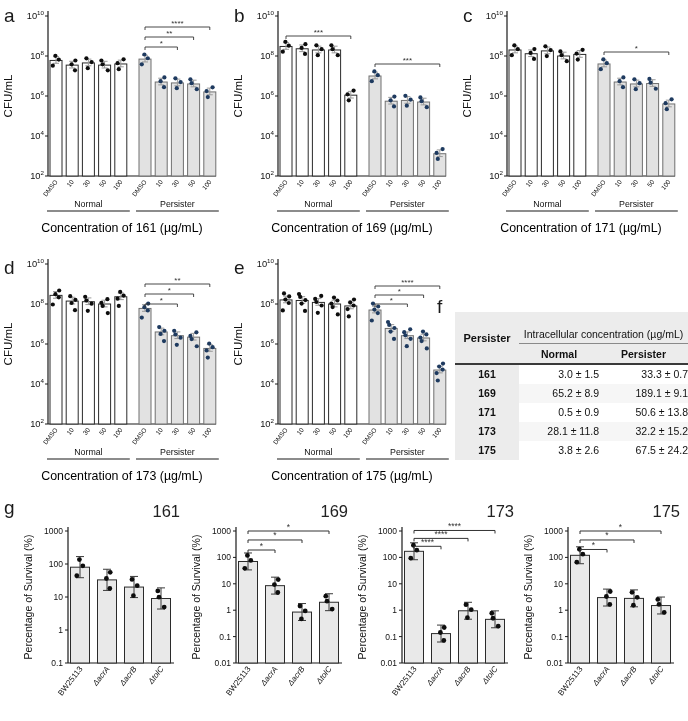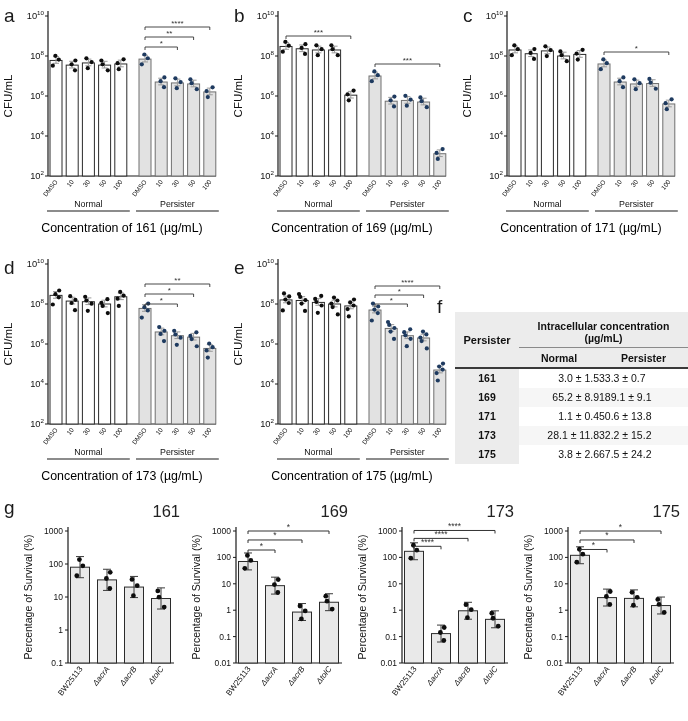--- a/index.html
+++ b/index.html
@@ -6,30 +6,30 @@
   body{font-family:"Liberation Sans","DejaVu Sans",sans-serif;color:#111;}
   .fig{position:relative;width:688px;height:721px;background:#fff;overflow:hidden;}
   .panel{position:absolute;}
   .plabel{position:absolute;font-size:19px;font-weight:500;color:#1a1a1a;line-height:1;}
   svg{font-family:"Liberation Sans","DejaVu Sans",sans-serif;display:block;}
   
   .tbl{position:absolute;left:455px;top:312px;width:233px;font-size:10.5px;color:#111;}
   .thead{display:flex;background:#ececec;border-bottom:2px solid #3a3a3a;}
   .th-comp{width:64px;display:flex;align-items:center;justify-content:center;font-weight:bold;font-size:11px;}
   .th-right{width:169px;}
-  .th-group{text-align:center;font-weight:bold;border-bottom:1px solid #8a8a8a;padding:8px 0 3px;font-size:10.5px;}
+  .th-group{text-align:center;font-weight:normal;border-bottom:1px solid #8a8a8a;padding:16px 0 3px;font-size:10.5px;}
   .th-sub{display:flex;font-weight:bold;}
   .th-sub span{text-align:center;padding:4px 0 3px;}
   .th-sub .sn{width:80px;}
   .th-sub .sp{width:89px;}
   .trow{display:flex;height:19px;line-height:19px;}
   .trow:nth-child(even){background:#f6f6f6;}
   .tc-comp{width:64px;background:#ececec;font-weight:bold;text-align:center;}
   .tc-n{width:80px;text-align:right;}
-  .tc-p{width:89px;text-align:left;}
+  .tc-p{width:89px;text-align:right;}
 </style>
 </head>
 <body>
 
 <div class="fig">
 
   <span class="plabel" style="left:4px;top:6px">a</span>
   <span class="plabel" style="left:234px;top:6px">b</span>
   <span class="plabel" style="left:463px;top:6px">c</span>
   <span class="plabel" style="left:4px;top:258px">d</span>
@@ -643,21 +643,21 @@
           <div class="tc-n">3.0 ± 1.5</div>
           <div class="tc-p">33.3 ± 0.7</div>
         </div>
         <div class="trow">
           <div class="tc-comp">169</div>
           <div class="tc-n">65.2 ± 8.9</div>
           <div class="tc-p">189.1 ± 9.1</div>
         </div>
         <div class="trow">
           <div class="tc-comp">171</div>
-          <div class="tc-n">1.1 ± 0.4</div>
+          <div class="tc-n">0.5 ± 0.9</div>
           <div class="tc-p">50.6 ± 13.8</div>
         </div>
         <div class="trow">
           <div class="tc-comp">173</div>
           <div class="tc-n">28.1 ± 11.8</div>
           <div class="tc-p">32.2 ± 15.2</div>
         </div>
         <div class="trow">
           <div class="tc-comp">175</div>
           <div class="tc-n">3.8 ± 2.6</div>

